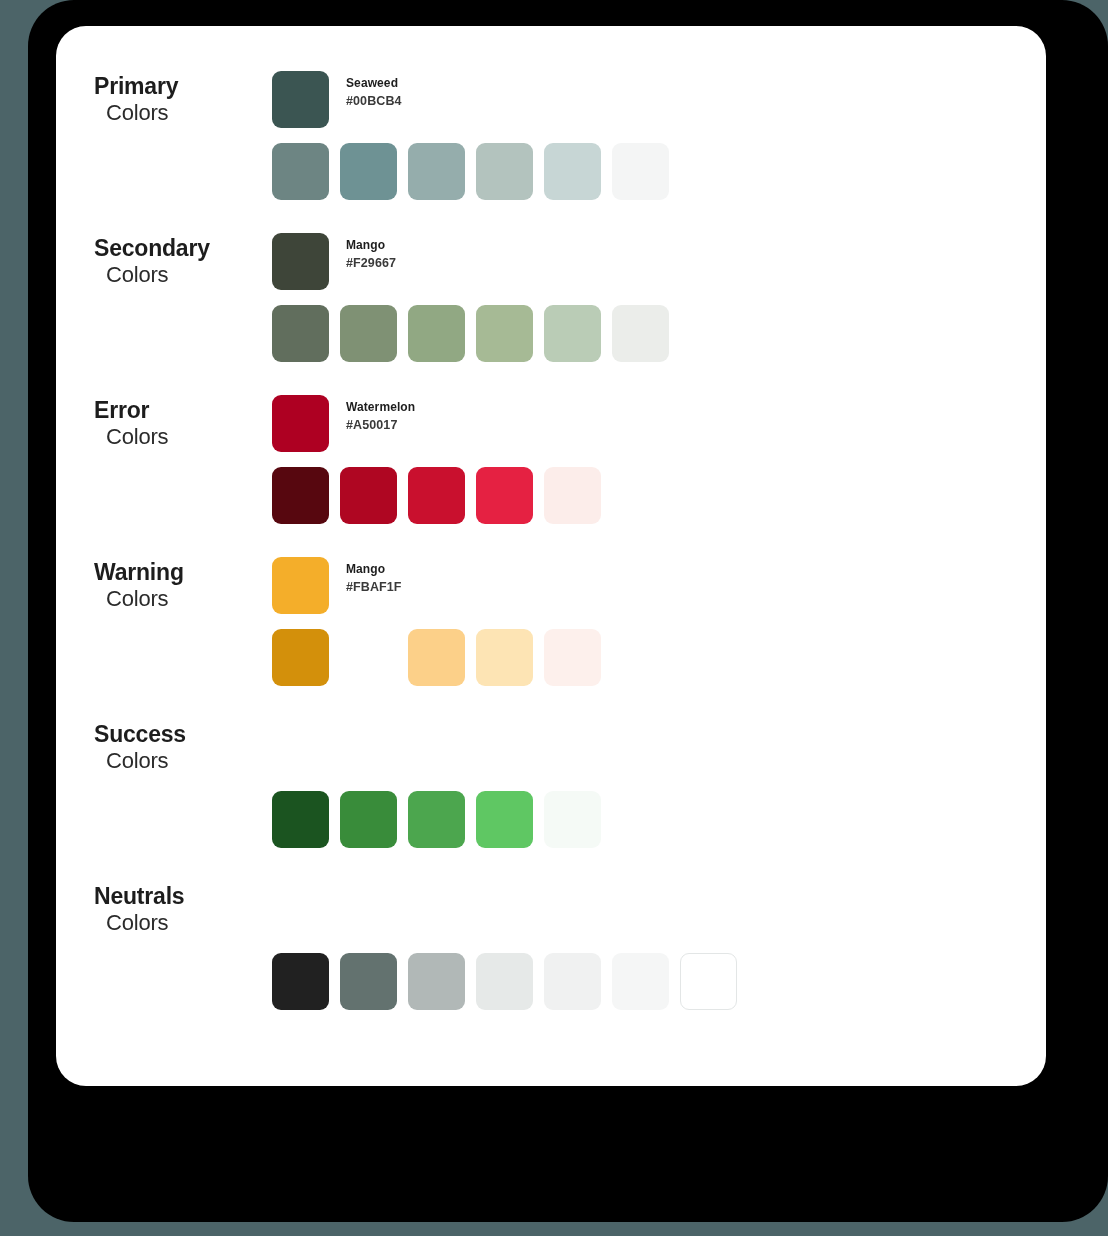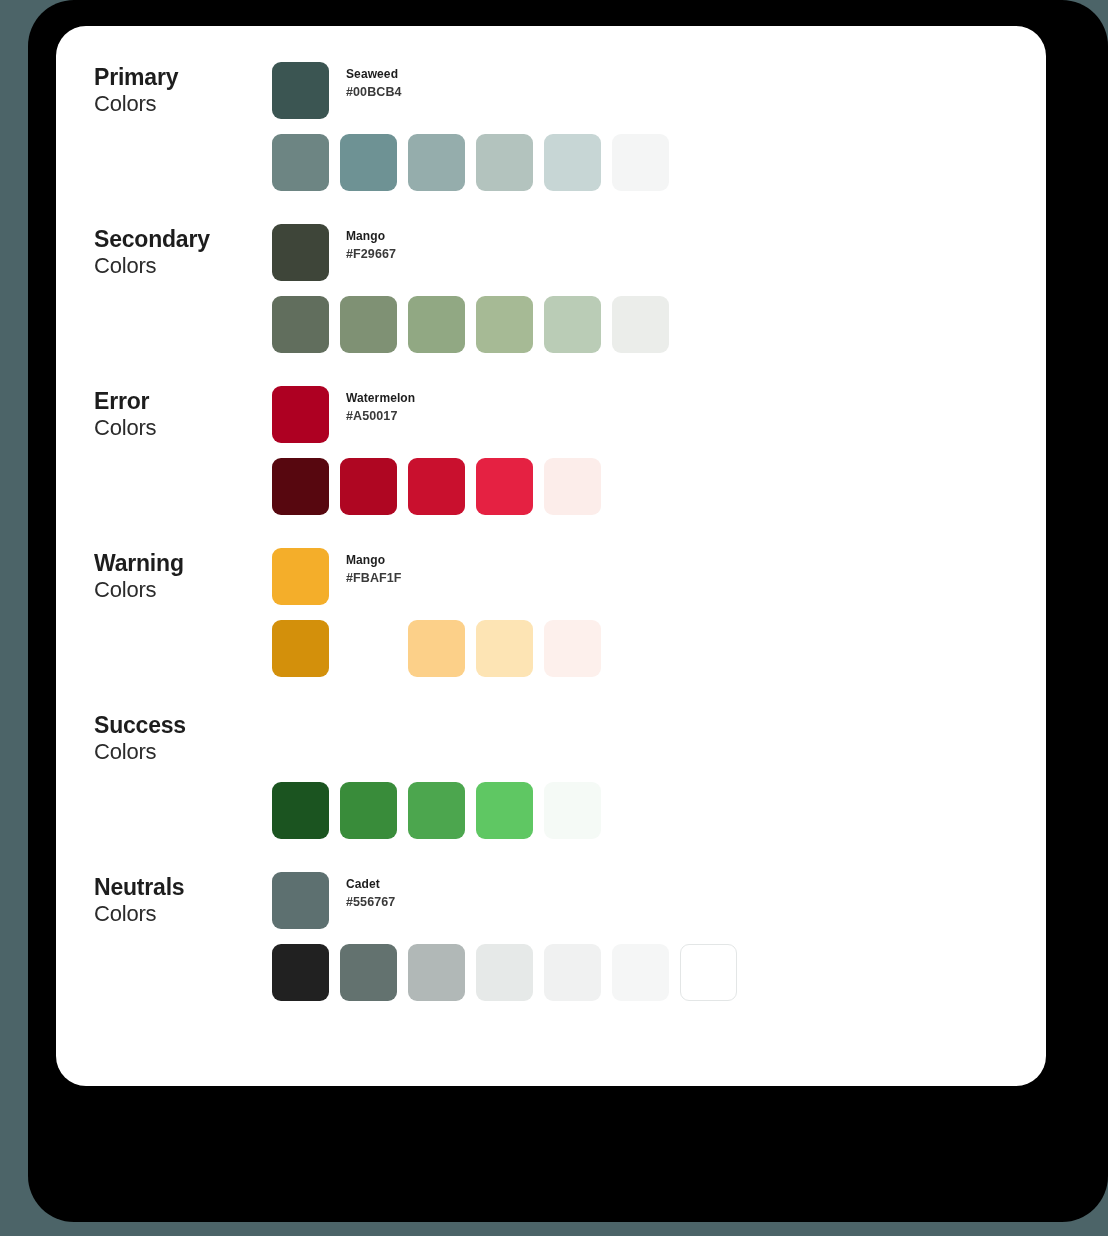--- a/index.html
+++ b/index.html
@@ -35,21 +35,21 @@
     top: 26px;
     width: 990px;
     height: 1060px;
     background: #ffffff;
     border-radius: 30px;
   }
 
   #sections {
     position: absolute;
     left: 0;
-    top: 0;
+    top: 9px;
     width: 100%;
   }
 
   .section {
     position: relative;
     height: 162px;
   }
 
   .section-label {
     position: absolute;
@@ -66,20 +66,21 @@
     letter-spacing: -0.2px;
     display: block;
   }
 
   .section-sub {
     font-size: 22px;
     font-weight: normal;
     color: #2b2b2b;
     letter-spacing: -0.2px;
     display: block;
+    margin-left: 12px;
   }
 
   
   .main-swatch-wrap {
     position: absolute;
     left: 216px;
     top: 36px;
     display: flex;
     align-items: flex-start;
   }
@@ -233,27 +234,20 @@
           <div class="shade" style="background: rgb(57, 140, 58);"></div>
           <div class="shade" style="background: rgb(76, 166, 78);"></div>
           <div class="shade" style="background: rgb(95, 199, 99);"></div>
           <div class="shade" style="background: rgb(245, 250, 246);"></div>
         </div>
       </div>
       <div class="section">
         <div class="section-label">
           <span class="section-title">Neutrals</span>
           <span class="section-sub">Colors</span>
-        </div>
-        <div class="main-swatch-wrap">
-          <div class="main-swatch" style="background: rgb(93, 112, 112);"></div>
-          <div class="main-meta">
-            <span class="main-name">Cadet</span>
-            <span class="main-hex">#556767</span>
-          </div>
         </div>
         <div class="ramp">
           <div class="shade" style="background: rgb(33, 33, 33);"></div>
           <div class="shade" style="background: rgb(99, 114, 111);"></div>
           <div class="shade" style="background: rgb(177, 184, 183);"></div>
           <div class="shade" style="background: rgb(230, 233, 232);"></div>
           <div class="shade" style="background: rgb(240, 241, 241);"></div>
           <div class="shade" style="background: rgb(245, 246, 246);"></div>
           <div class="shade bordered" style="background: rgb(255, 255, 255);"></div>
         </div>

